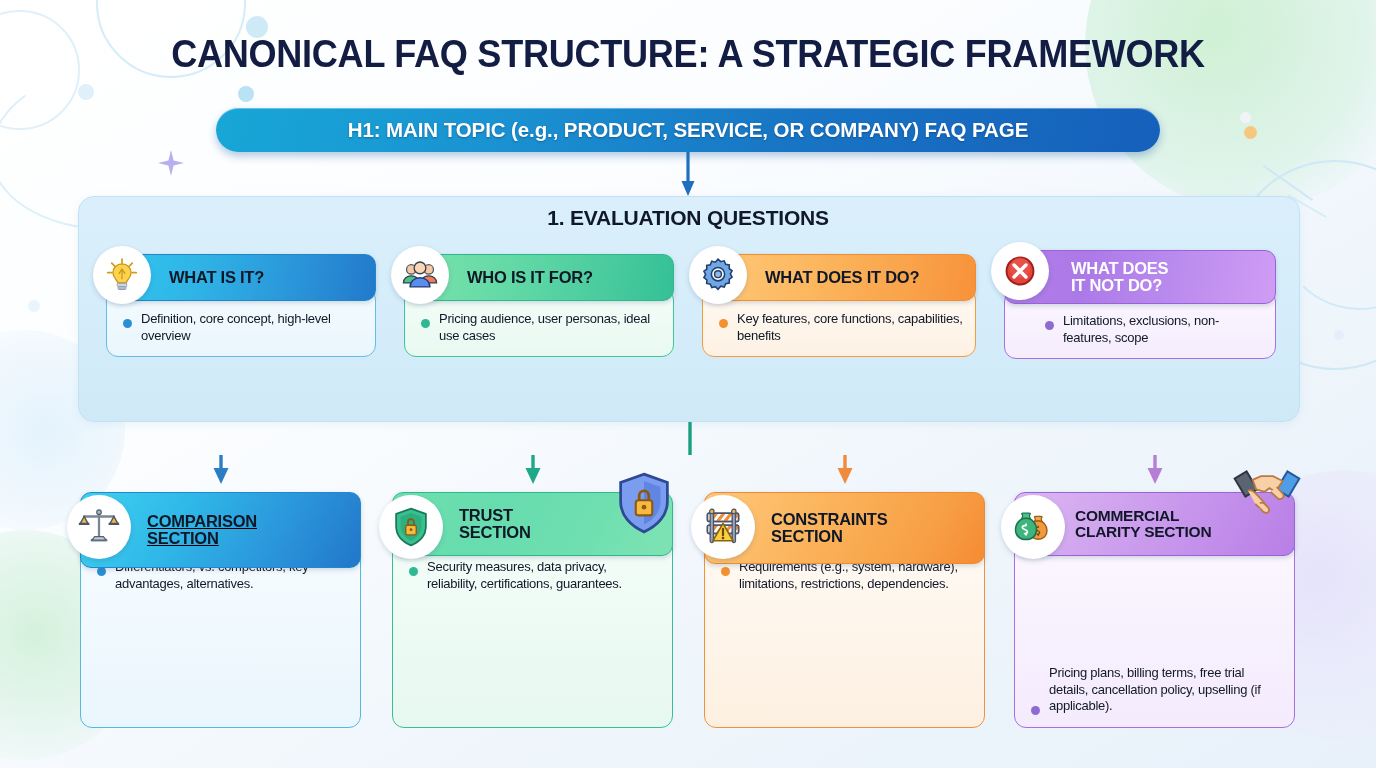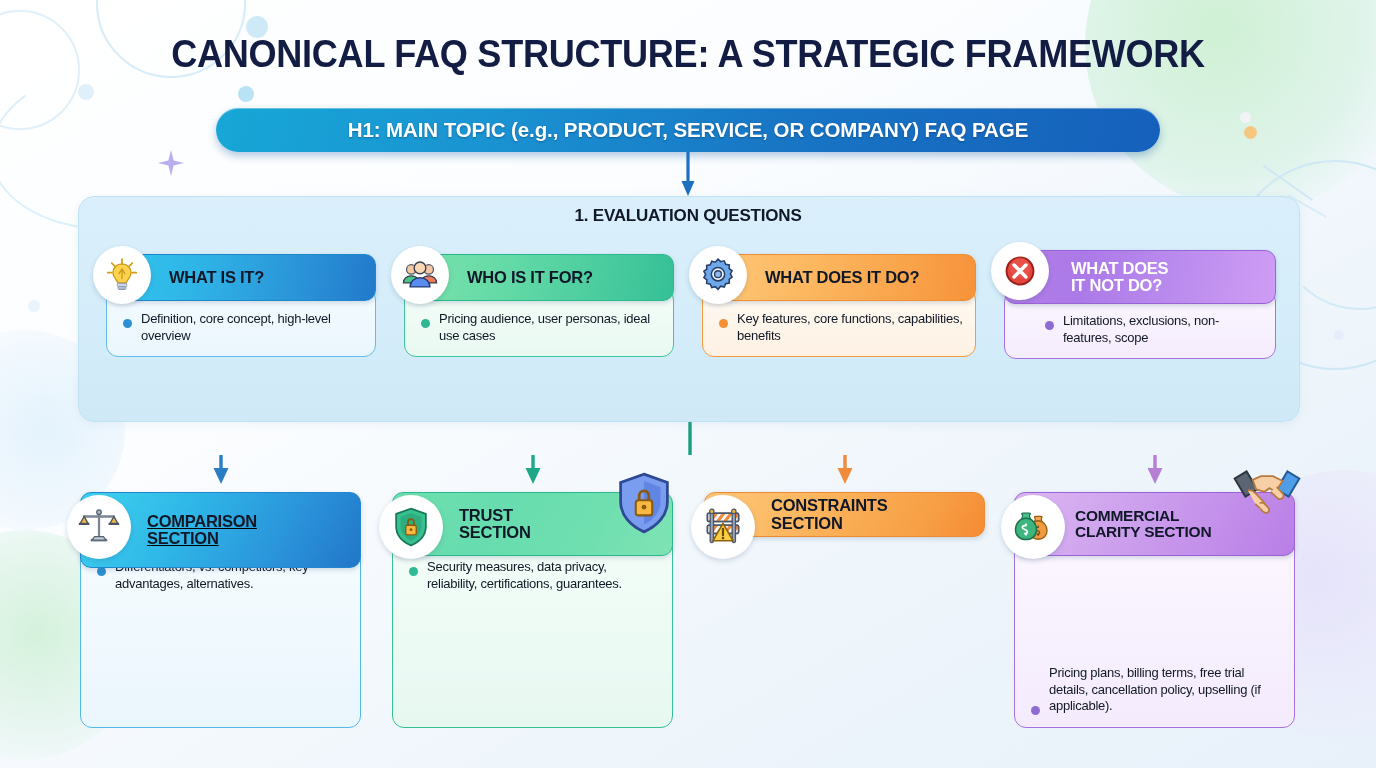--- a/index.html
+++ b/index.html
@@ -132,21 +132,21 @@
     width: 1222px; height: 226px;
     border-radius: 16px;
     background: linear-gradient(180deg, #daeffb 0%, #d5edfa 55%, #cfe9f7 100%);
     border: 1.5px solid #bfe2f5;
     box-shadow: 0 2px 10px rgba(120,170,200,.13);
   }
   .eval-label {
     position: absolute;
     left: 0; right: 0; top: 206px;
     text-align: center;
-    font-size: 17px; font-weight: 800;
+    font-size: 21px; font-weight: 800;
     color: #111827;
     letter-spacing: -0.2px;
   }
 
   
   .card {
     position: absolute;
     border-radius: 13px;
     overflow: visible;
   }
@@ -451,21 +451,25 @@
         <path d="M24 3l17 6v14c0 10-7.3 17.8-17 22C14.3 40.8 7 33 7 23V9z" fill="#7b9df0" stroke="#2e4a95" stroke-width="2"></path>
         <path d="M24 8l12 4.3V23c0 7.4-5.2 13.3-12 16.7V8z" fill="#5b7fe0" opacity=".8"></path>
         <rect x="18" y="22" width="12" height="11" rx="2" fill="#f7b93f" stroke="#8a5a10" stroke-width="1.5"></rect>
         <path d="M20.5 22v-3.4a3.5 3.5 0 017 0V22" fill="none" stroke="#8a5a10" stroke-width="2"></path>
         <circle cx="24" cy="27" r="1.7" fill="#8a5a10"></circle>
       </svg>
     </span>
   </div>
 
   <div class="card b-orange" style="left:704px; top:492px; width:281px; height:236px;">
-    <div class="card-head two-line" style="height:45px;">
+    <div class="card-body" style="top:44px; height:192px; align-items:flex-start; padding-top:22px;">
+      <span class="bullet"></span>
+      <span class="body-text">Requirements (e.g., system, hardware), limitations, restrictions, dependencies.</span>
+    </div>
+    <div class="card-head two-line" style="height:72px;">
       <span class="card-title">CONSTRAINTS
 SECTION</span>
       <span class="icon-badge" style="left:-14px; top:2px; width:64px; height:64px;">
         <svg viewBox="0 0 48 48" style="width:44px;height:44px;">
           <rect x="7" y="9" width="34" height="9" rx="1.5" fill="#fdfdfd" stroke="#49556a" stroke-width="1.6"></rect>
           <path d="M10 18l7-9M18 18l7-9M26 18l7-9M34 18l6-8" stroke="#f08a3c" stroke-width="3.4"></path>
           <rect x="7" y="9" width="34" height="9" rx="1.5" fill="none" stroke="#49556a" stroke-width="1.6"></rect>
           <rect x="7" y="22" width="34" height="9" rx="1.5" fill="#fdfdfd" stroke="#49556a" stroke-width="1.6"></rect>
           <path d="M10 31l7-9M18 31l7-9M26 31l7-9M34 31l6-8" stroke="#f08a3c" stroke-width="3.4"></path>
           <rect x="7" y="22" width="34" height="9" rx="1.5" fill="none" stroke="#49556a" stroke-width="1.6"></rect>

